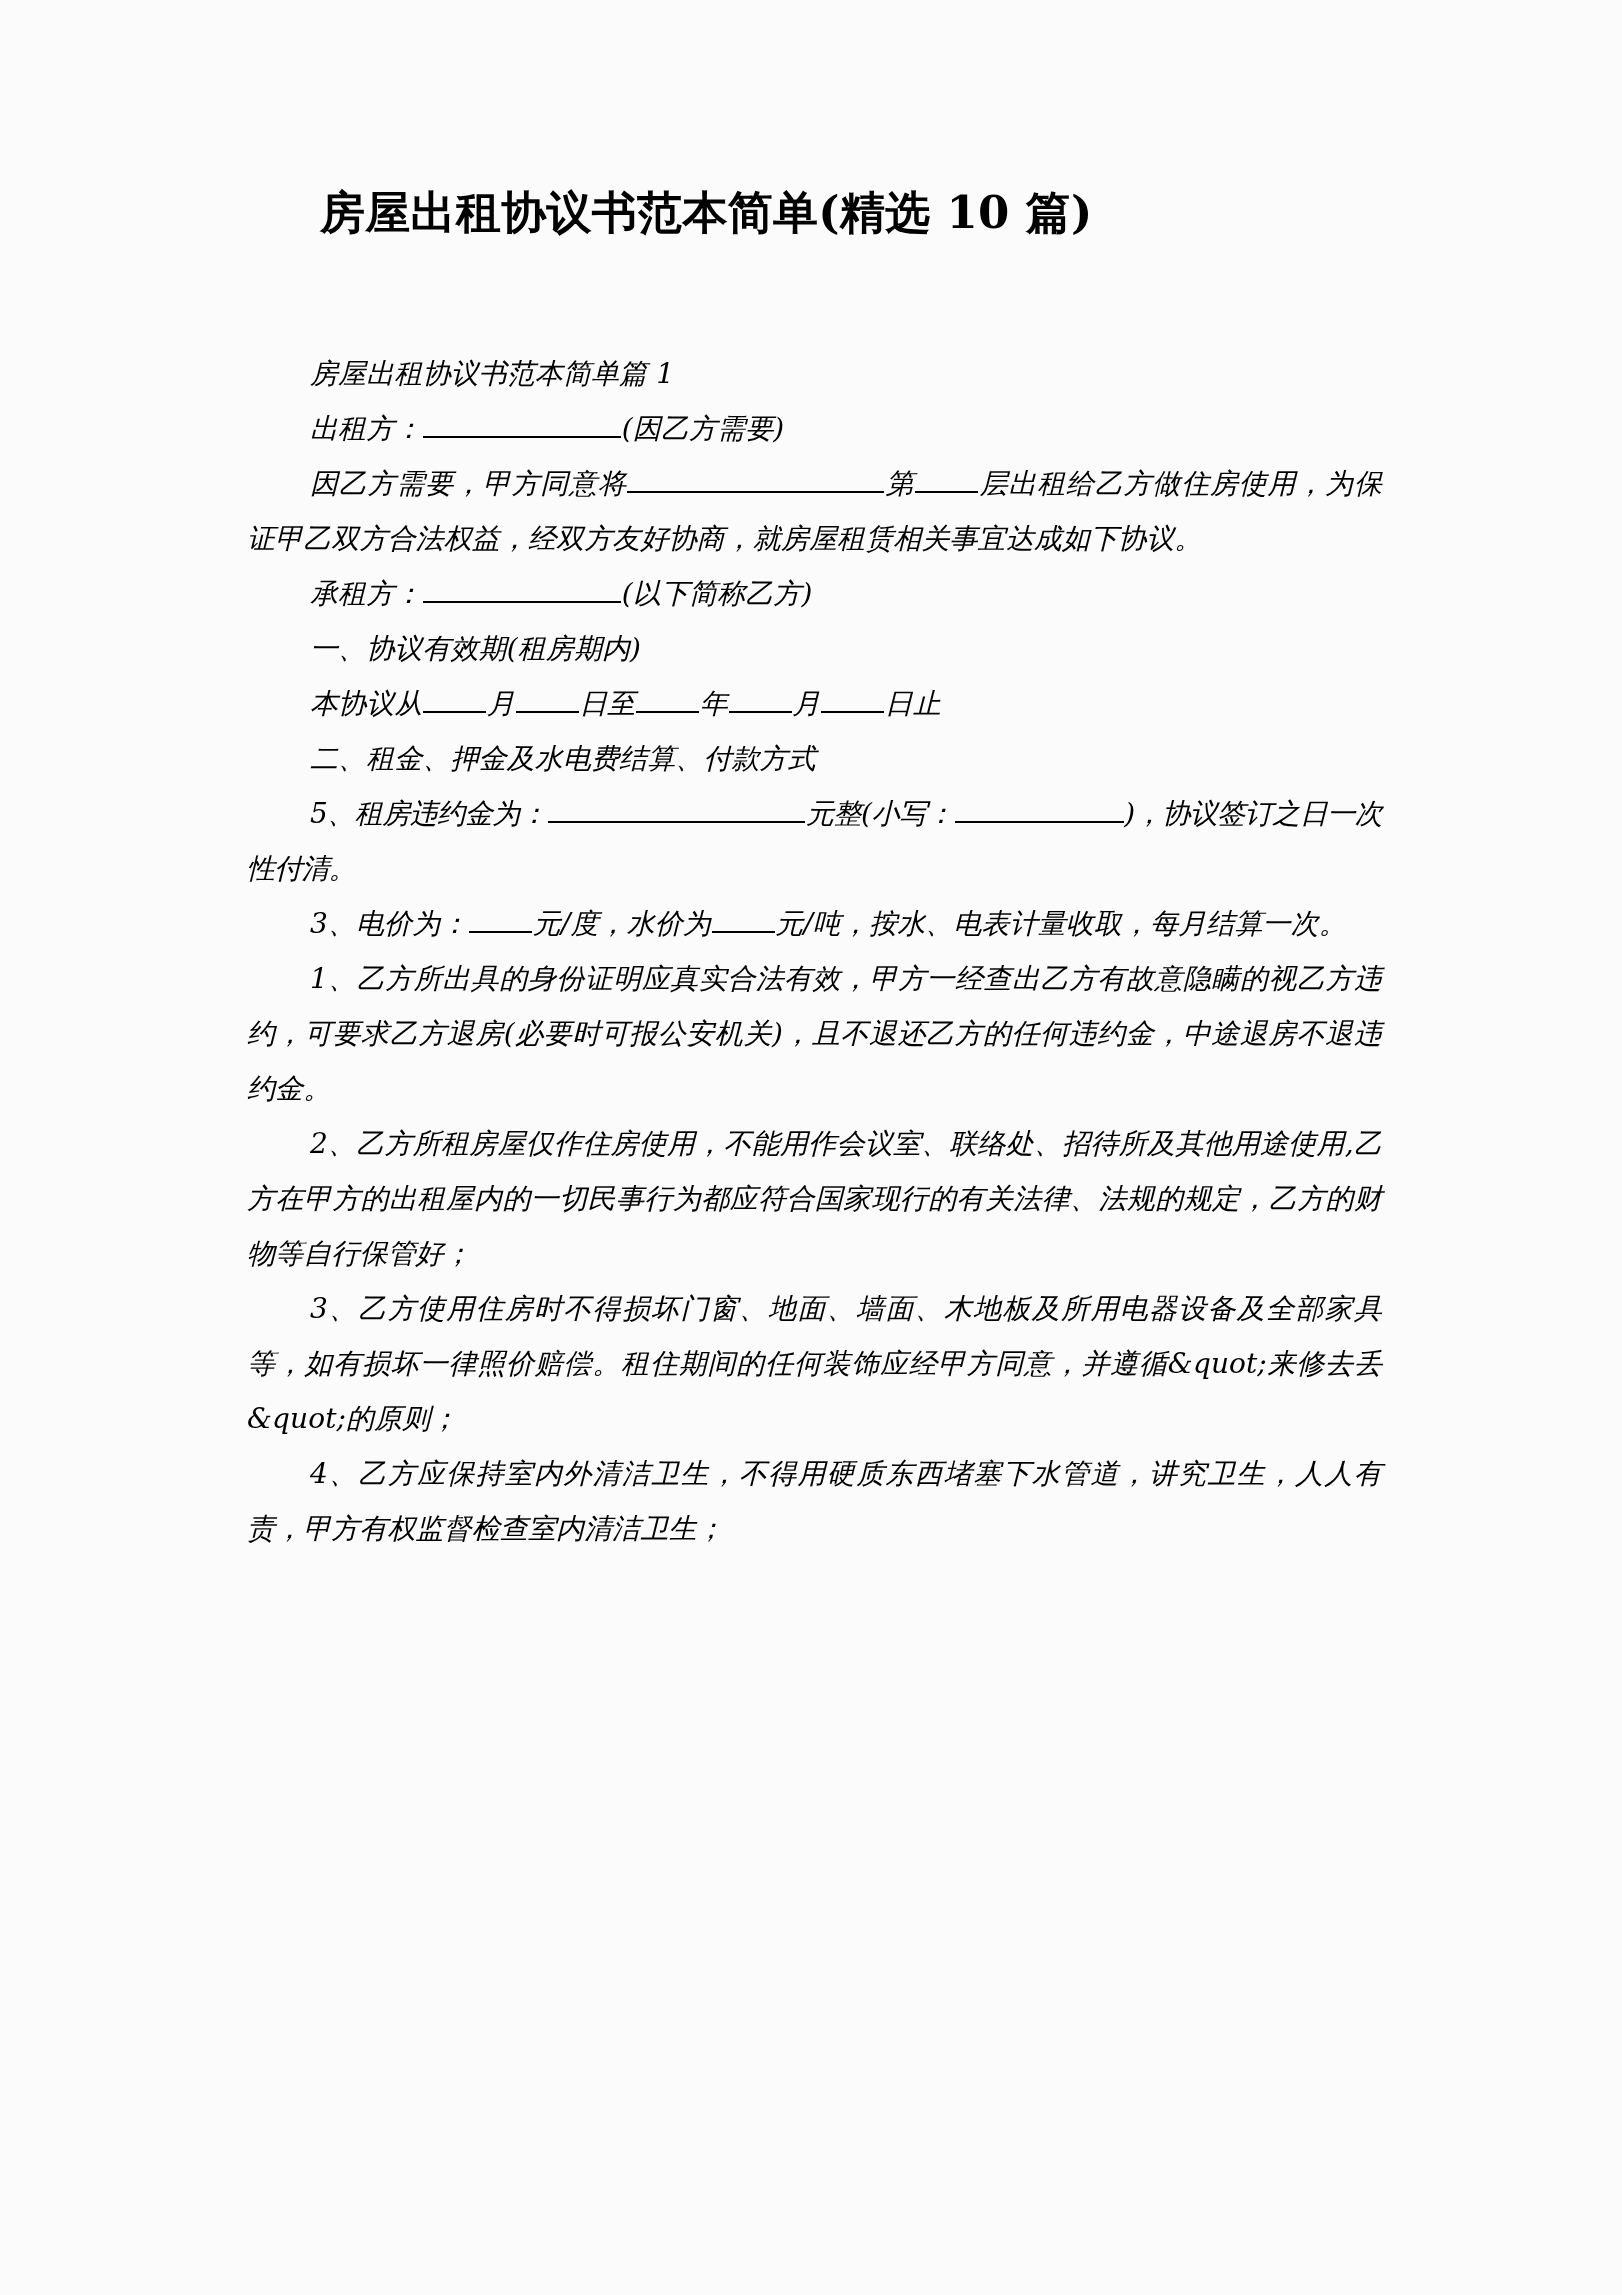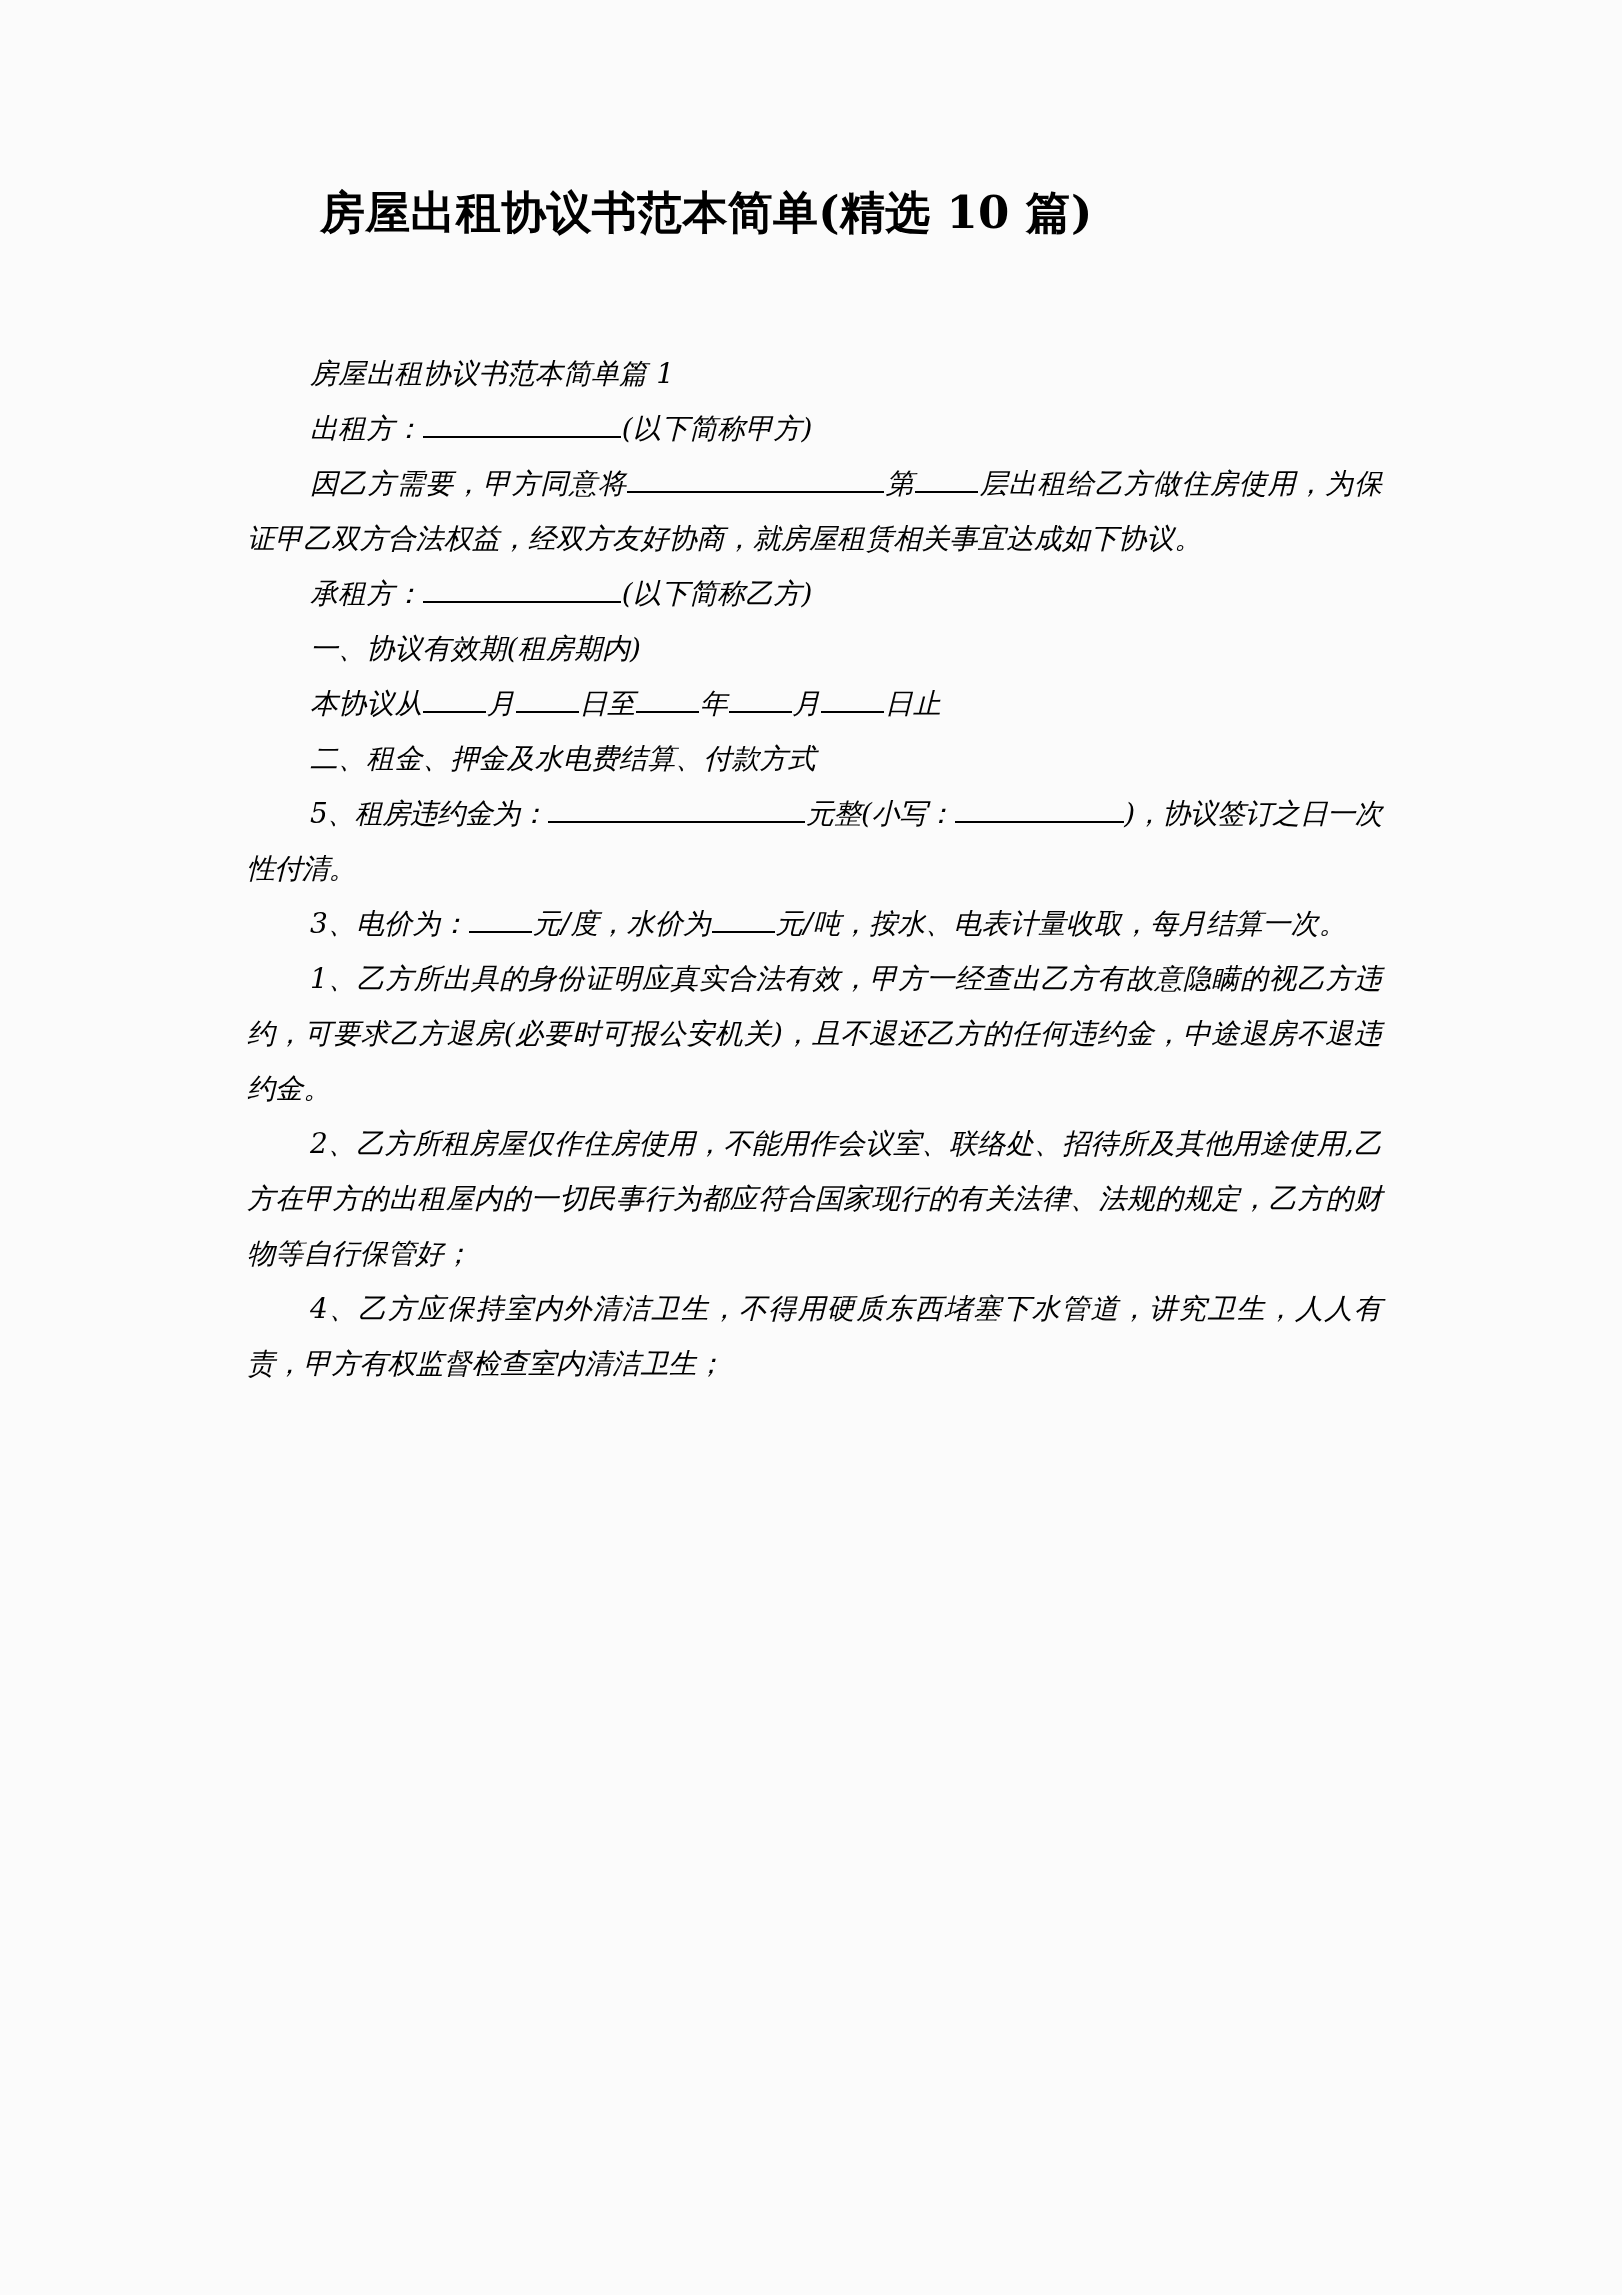--- a/index.html
+++ b/index.html
@@ -86,21 +86,21 @@
 <div class="page">
 
   <div class="content">
 
     <h1 class="doc-title">房屋出租协议书范本简单(精选 10 篇)</h1>
 
     <div class="body-block">
 
       <p class="para"><span>房屋出租协议书范本简单篇 1</span></p>
 
-      <p class="para"><span>出租方：</span><span class="blank b-lg"></span><span>(以下简称甲方)</span></p>
+      <p class="para"><span>出租方：</span><span class="blank b-lg"></span><span>(因乙方需要)</span></p>
 
       <p class="para"><span>因乙方需要，甲方同意将</span><span class="blank b-xl"></span><span>第</span><span class="blank b-sm"></span><span>层出租给乙方做住房使用，为保证甲乙双方合法权益，经双方友好协商，就房屋租赁相关事宜达成如下协议。</span></p>
 
       <p class="para"><span>承租方：</span><span class="blank b-lg"></span><span>(以下简称乙方)</span></p>
 
       <p class="para"><span>一、协议有效期(租房期内)</span></p>
 
       <p class="para"><span>本协议从</span><span class="blank b-sm"></span><span>月</span><span class="blank b-sm"></span><span>日至</span><span class="blank b-sm"></span><span>年</span><span class="blank b-sm"></span><span>月</span><span class="blank b-sm"></span><span>日止</span></p>
 
       <p class="para"><span>二、租金、押金及水电费结算、付款方式</span></p>
@@ -108,19 +108,20 @@
 
       <p class="para tight"><span>5、租房违约金为：</span><span class="blank b-xl"></span><span>元整(小写：</span><span class="blank b-md"></span><span>)，协议签订之日一次性付清。</span></p>
 
       <p class="para"><span>3、电价为：</span><span class="blank b-sm"></span><span>元/度，水价为</span><span class="blank b-sm"></span><span>元/吨，按水、电表计量收取，每月结算一次。</span></p>
 
 
       <p class="para">1、乙方所出具的身份证明应真实合法有效，甲方一经查出乙方有故意隐瞒的视乙方违约，可要求乙方退房(必要时可报公安机关)，且不退还乙方的任何违约金，中途退房不退违约金。</p>
 
       <p class="para">2、乙方所租房屋仅作住房使用，不能用作会议室、联络处、招待所及其他用途使用,乙方在甲方的出租屋内的一切民事行为都应符合国家现行的有关法律、法规的规定，乙方的财物等自行保管好；</p>
 
+      <p class="para">3、乙方使用住房时不得损坏门窗、地面、墙面、木地板及所用电器设备及全部家具等，如有损坏一律照价赔偿。租住期间的任何装饰应经甲方同意，并遵循&amp;quot;来修去丢&amp;quot;的原则；</p>
 
       <p class="para">4、乙方应保持室内外清洁卫生，不得用硬质东西堵塞下水管道，讲究卫生，人人有责，甲方有权监督检查室内清洁卫生；</p>
 
     </div>
   </div>
 </div>
 
 
 </body></html>

